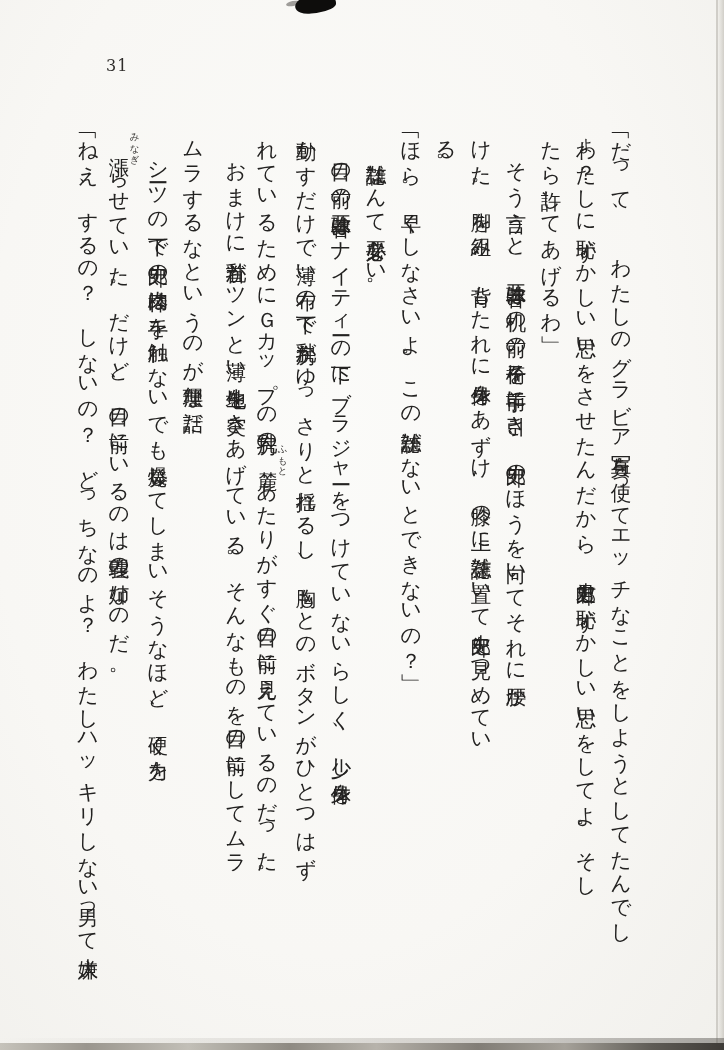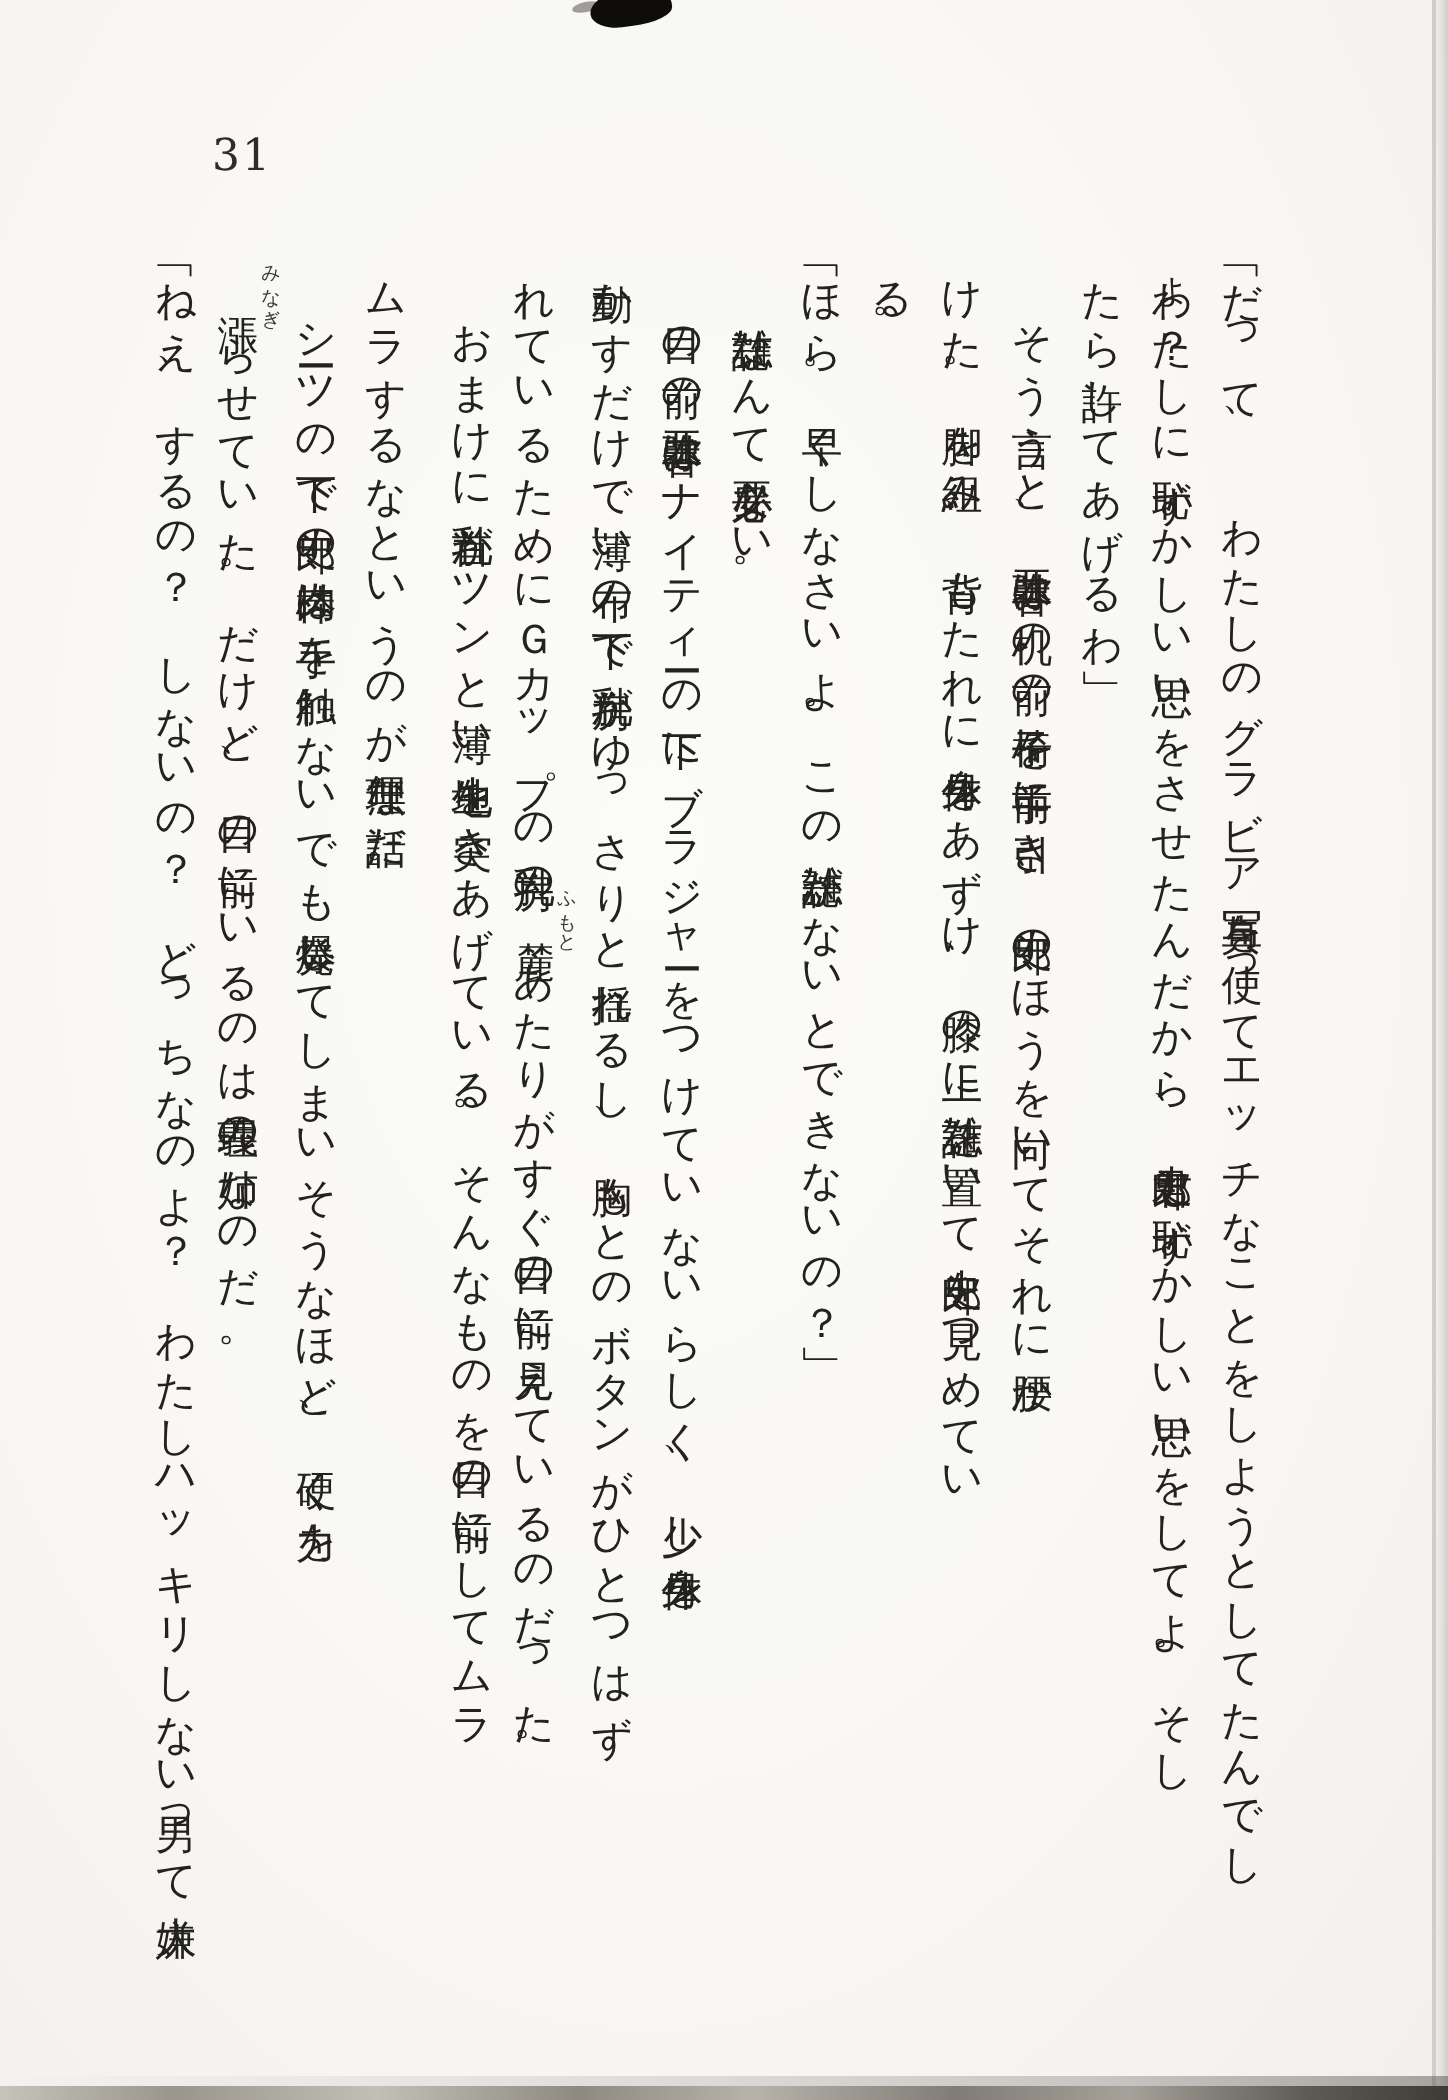--- a/index.html
+++ b/index.html
@@ -10,23 +10,23 @@
   .page {
     position: relative;
     width: 724px;
     height: 1050px;
     overflow: hidden;
     background: radial-gradient(ellipse at 45% 40%, #fbfbf9 0%, #f8f7f4 60%, #f1f0ec 100%);
     font-family: "DejaVu Serif", serif;
   }
   .page-number {
     position: absolute;
-    top: 66px;
+    top: 56px;
     left: 106px;
-    font-size: 22px;
+    font-size: 16px;
     letter-spacing: 1px;
     color: #2e2c2a;
     font-family: "DejaVu Serif", serif;
   }
   .text-block {
     position: absolute;
     top: 126px;
     right: 86px;
     height: 822px;
     writing-mode: vertical-rl;

